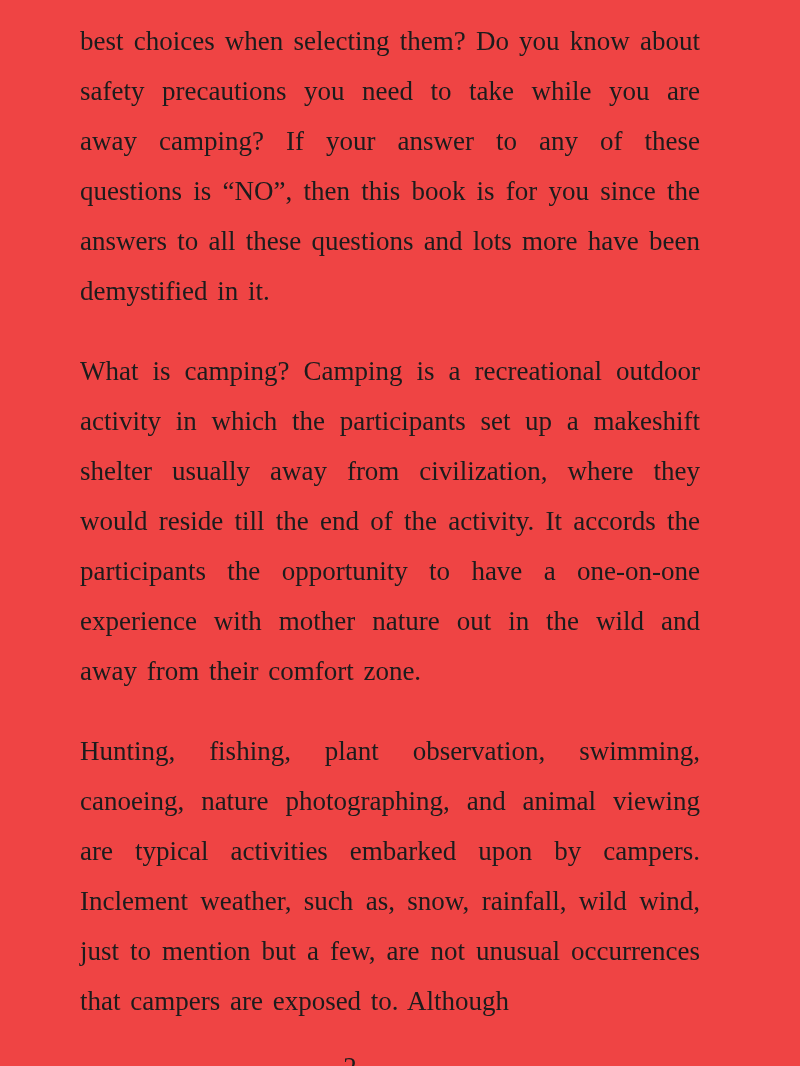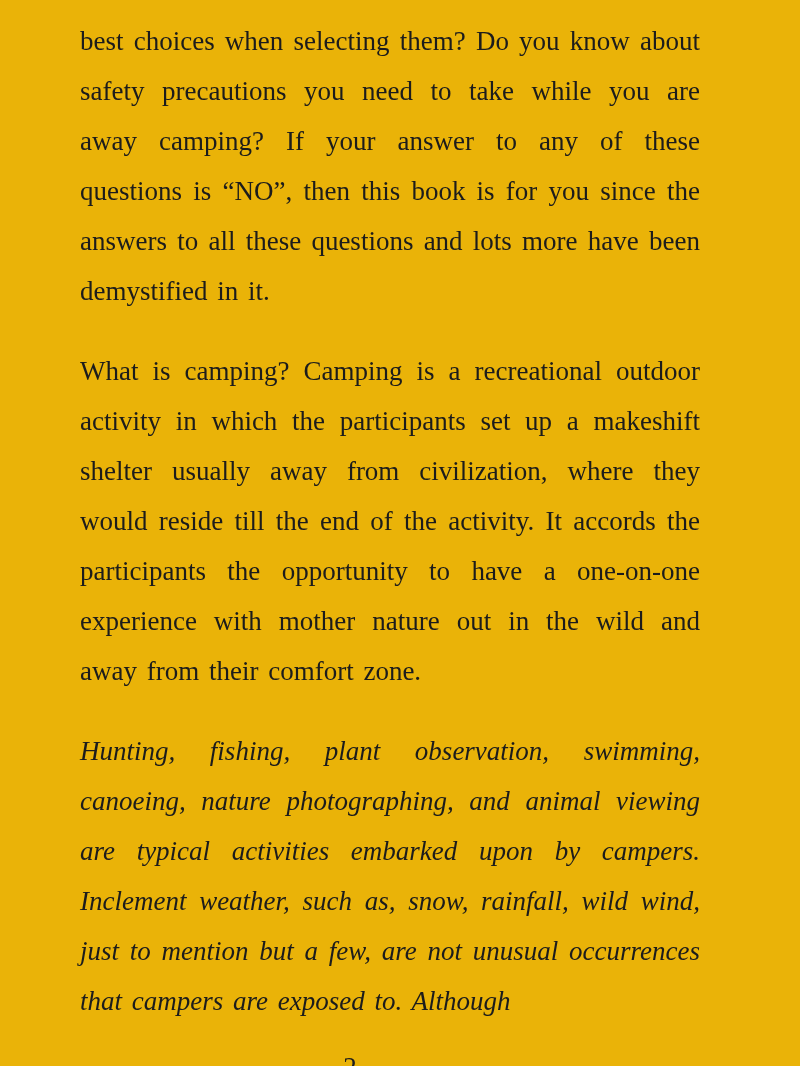--- a/index.html
+++ b/index.html
@@ -8,21 +8,21 @@
     width: 800px;
     height: 1066px;
     background: #ffffff;
     overflow: hidden;
   }
 
   .page {
     position: relative;
     width: 800px;
     height: 1066px;
-    background: #eab308;
+    background: #ef4444;
     font-family: "Liberation Serif", "DejaVu Serif", serif;
     color: #1c1c1c;
   }
 
   .text-block {
     position: absolute;
     top: 16px;
     left: 80px;
     width: 620px;
   }
@@ -31,21 +31,20 @@
     font-size: 27px;
     line-height: 50px;
     text-align: justify;
     text-justify: inter-word;
     word-spacing: 3px;
     margin-bottom: 30px;
   }
 
   .text-block p:last-child {
     margin-bottom: 0;
-    font-style: italic;
   }
 
   .page-number {
     position: absolute;
     top: 1042px;
     left: 0;
     width: 700px; 
     text-align: center;
     font-size: 27px;
     line-height: 50px;

